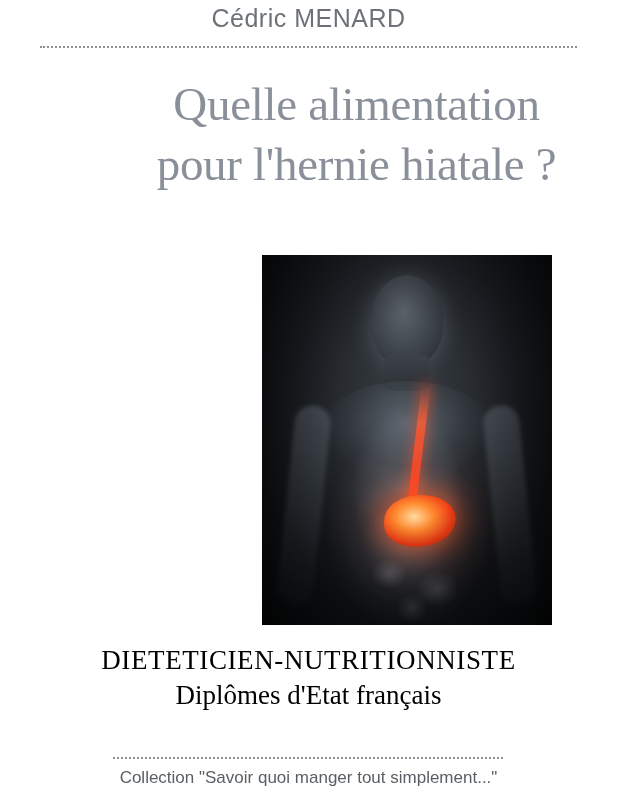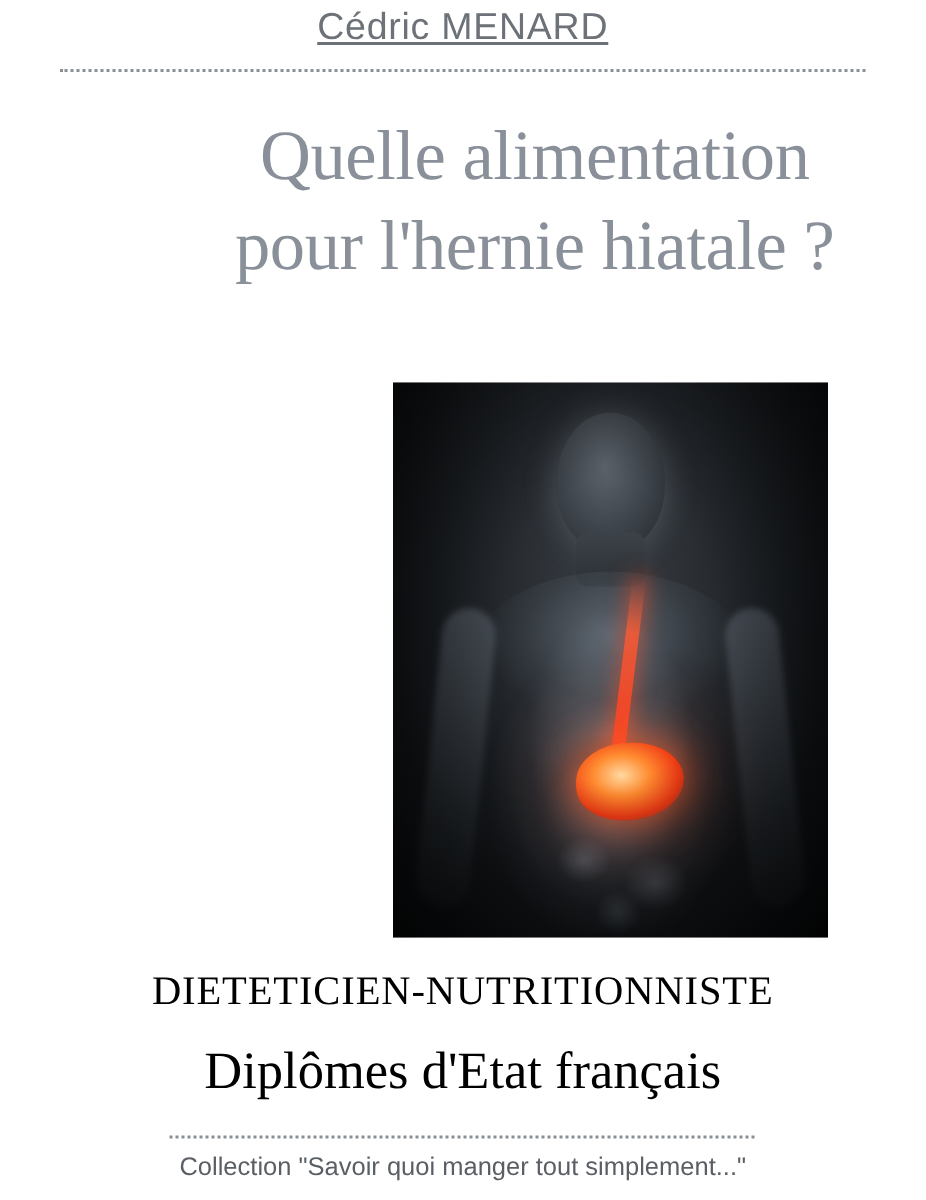--- a/index.html
+++ b/index.html
@@ -27,21 +27,20 @@
     position: absolute;
     top: 4px;
     left: 0;
     width: 617px;
     text-align: center;
     font-family: "Liberation Sans", sans-serif;
     font-size: 25px;
     color: #6d7278;
     letter-spacing: 0.5px;
     white-space: nowrap;
-    text-decoration: underline;
   }
 
   
   .rule-top {
     position: absolute;
     top: 46px;
     left: 40px;
     width: 537px;
     border-top: 2px dotted #8a8f94;
     height: 0;
@@ -196,22 +195,22 @@
     color: #000000;
   }
   .cred-1 {
     display: block;
     font-size: 27px;
     letter-spacing: 0.6px;
     white-space: nowrap;
   }
   .cred-2 {
     display: block;
-    font-size: 35px;
-    margin-top: 18px;
+    font-size: 27px;
+    margin-top: 4px;
     white-space: nowrap;
   }
 
   
   .rule-bottom {
     position: absolute;
     top: 757px;
     left: 113px;
     width: 390px;
     border-top: 2px dotted #8a8f94;

